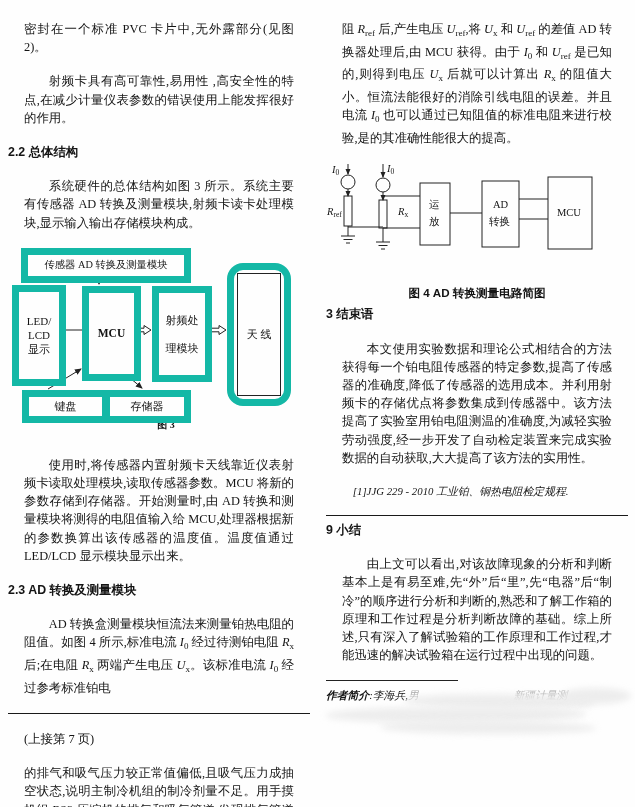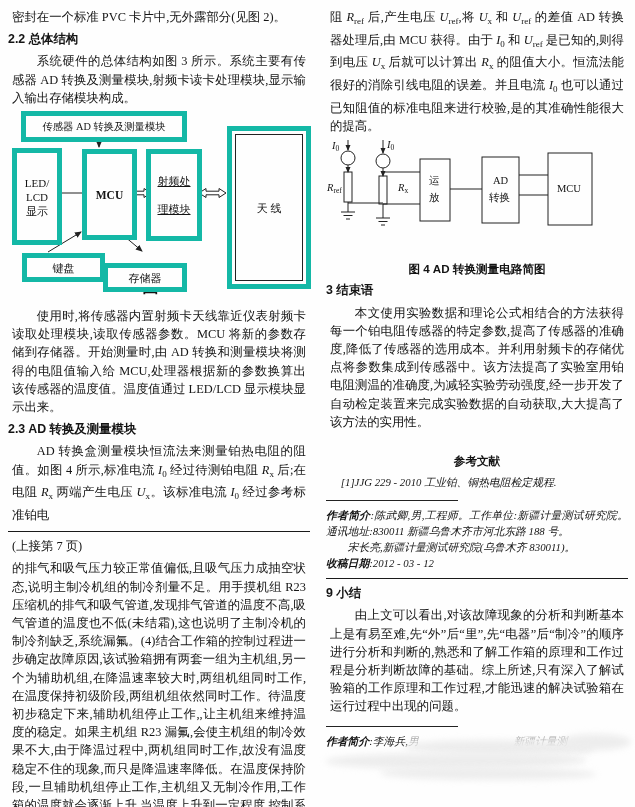--- a/index.html
+++ b/index.html
@@ -1,68 +1,69 @@
 <!DOCTYPE html>
 <html><head>
 <meta charset="utf-8">
 <style>
   html,body{margin:0;padding:0;background:#fefefe;}
   body{width:635px;height:807px;overflow:hidden;color:#141414;
        font-family:"Liberation Serif","DejaVu Serif",serif;}
   .page{padding:4px 7px 0 8px;}
   .cols{display:flex;gap:16px;}
   .col{width:302px;font-size:12.4px;line-height:18.2px;text-align:justify;}
-  p{margin:4px;}
+  p{margin:16px;}
   p.ind{text-indent:2em;}
   .hd{font-family:"Liberation Sans","DejaVu Sans",sans-serif;font-weight:bold;
       margin:3px 0 2px 0;}
   .sep{border:none;border-top:1.5px solid #1a1a1a;margin:7px 0 5px 0;}
   .shortline{width:132px;border:none;border-top:1.5px solid #222;margin:10px 0 6px 0;}
   .small{font-size:10.8px;line-height:16px;text-align:justify;font-style:italic;}
   .small p{margin:0;}
   .caption{font-family:"Liberation Sans","DejaVu Sans",sans-serif;font-weight:bold;
            text-align:center;font-size:11.6px;margin:21px 0 2px 0;}
   i{font-style:italic;} sub{font-size:9px;}
   
   .fig3{position:relative;height:192px;margin:3px 0 4px 0;}
   .fig3 svg{position:absolute;left:0;top:0;}
-  .f3box{position:absolute;border:5px solid #14b8a6;background:#fefefe;display:flex;
+  .f3box{position:absolute;border:7px solid #14b8a6;background:#fefefe;display:flex;
          align-items:center;justify-content:center;text-align:center;
          font-size:11px;line-height:14px;z-index:2;}
   .f3-sensor{left:13px;top:0;width:156px;height:21px;font-size:10.3px;white-space:nowrap;}
   .f3-led{left:4px;top:37px;width:40px;height:87px;}
   .f3-mcu{left:74px;top:38px;width:45px;height:81px;font-weight:bold;font-size:11.5px;}
-  .f3-rf{left:138px;top:38px;width:46px;height:82px;text-decoration:underline;}
-  .f3-ant-outer{left:219px;top:15px;width:50px;height:129px;padding:12px;}
+  .f3-rf{left:144px;top:38px;width:46px;height:82px;}
+  .f3-ant-outer{left:219px;top:15px;width:50px;height:129px;padding:0;border-radius:16px;}
   .f3-ant-inner{position:absolute;left:3px;top:3px;right:3px;bottom:3px;
                 border:1px solid #222;display:flex;align-items:center;justify-content:center;}
   .f3-kb{left:14px;top:142px;width:73px;height:19px;}
-  .f3-st{left:95px;top:152px;width:74px;height:19px;}
-  .f3cap{position:absolute;left:12px;top:168px;width:280px;text-align:center;
-         font-family:Liberation Mono, monospace;font-weight:bold;font-size:16px;}
+  .f3-st{left:95px;top:142px;width:74px;height:19px;}
+  .f3cap{position:absolute;left:18px;top:168px;width:280px;text-align:center;
+         font-family:Liberation Serif, serif;font-weight:bold;font-size:10px;}
   
   .fig4{margin:2px 0 0 0;}
   .fig4 svg{display:block;}
   .f4t{font-family:"Liberation Serif","DejaVu Serif",serif;font-size:10.5px;fill:#141414;}
   .f4sub{font-size:7.5px;}
   .f4box{fill:none;stroke:#222;stroke-width:1;}
   .f4w{stroke:#222;stroke-width:1;fill:none;}
   
   .smudgewrap{position:relative;min-height:44px;}
   .smudge{position:absolute;background:rgba(236,236,236,0.95);filter:blur(3px);z-index:3;}
   .faint{opacity:0.38;}
 </style>
 </head>
 <body>
 
 <div class="page">
   <div class="cols">
 
     <div class="col">
       <p>密封在一个标准 PVC 卡片中,无外露部分(见图 2)。</p>
+      <p class="ind">射频卡具有高可靠性,易用性 ,高安全性的特点,在减少计量仪表参数的错误使用上能发挥很好的作用。</p>
       <p class="hd">2.2  总体结构</p>
       <p class="ind">系统硬件的总体结构如图 3 所示。系统主要有传感器 AD 转换及测量模块,射频卡读卡处理模块,显示输入输出存储模块构成。</p>
 
       <div class="fig3">
         <svg width="302" height="192" viewBox="0 0 302 192">
           <defs>
             <marker id="ah" markerWidth="8" markerHeight="8" refX="6" refY="3" orient="auto">
               <path d="M0,0 L7,3 L0,6 Z" fill="#222"></path>
             </marker>
           </defs>
@@ -180,29 +181,22 @@
           <g>
             <rect class="f4box" x="222" y="14" width="44" height="72"></rect>
             <text class="f4t" x="231" y="53">MCU</text>
           </g>
         </svg>
         <div class="caption">图 4  AD 转换测量电路简图</div>
       </div>
 
       <p class="hd">3  结束语</p>
       <p class="ind">本文使用实验数据和理论公式相结合的方法获得每一个铂电阻传感器的特定参数,提高了传感器的准确度,降低了传感器的选用成本。并利用射频卡的存储优点将参数集成到传感器中。该方法提高了实验室用铂电阻测温的准确度,为减轻实验劳动强度,经一步开发了自动检定装置来完成实验数据的自动获取,大大提高了该方法的实用性。</p>
-      <p class="caption">参考文献</p>
       <p class="small" style="text-indent:1em;">[1]JJG 229 - 2010 工业铂、铜热电阻检定规程.</p>
 
-      <div class="small">
-        <hr class="shortline">
-        <p><b>作者简介</b>:陈武卿,男,工程师。工作单位:新疆计量测试研究院。通讯地址:830011 新疆乌鲁木齐市河北东路 188 号。</p>
-        <p style="text-indent:2em;">宋长亮,新疆计量测试研究院(乌鲁木齐 830011)。</p>
-        <p><b>收稿日期</b>:2012 - 03 - 12</p>
-      </div>
 
       <hr class="sep">
 
       <p class="hd">9  小结</p>
       <p class="ind">由上文可以看出,对该故障现象的分析和判断基本上是有易至难,先“外”后“里”,先“电器”后“制冷”的顺序进行分析和判断的,熟悉和了解工作箱的原理和工作过程是分析判断故障的基础。综上所述,只有深入了解试验箱的工作原理和工作过程,才能迅速的解决试验箱在运行过程中出现的问题。</p>
 
       <div class="small smudgewrap">
         <hr class="shortline">
         <p>
           <span><b>作者简介</b>:李海兵,</span><span class="faint">男</span>

